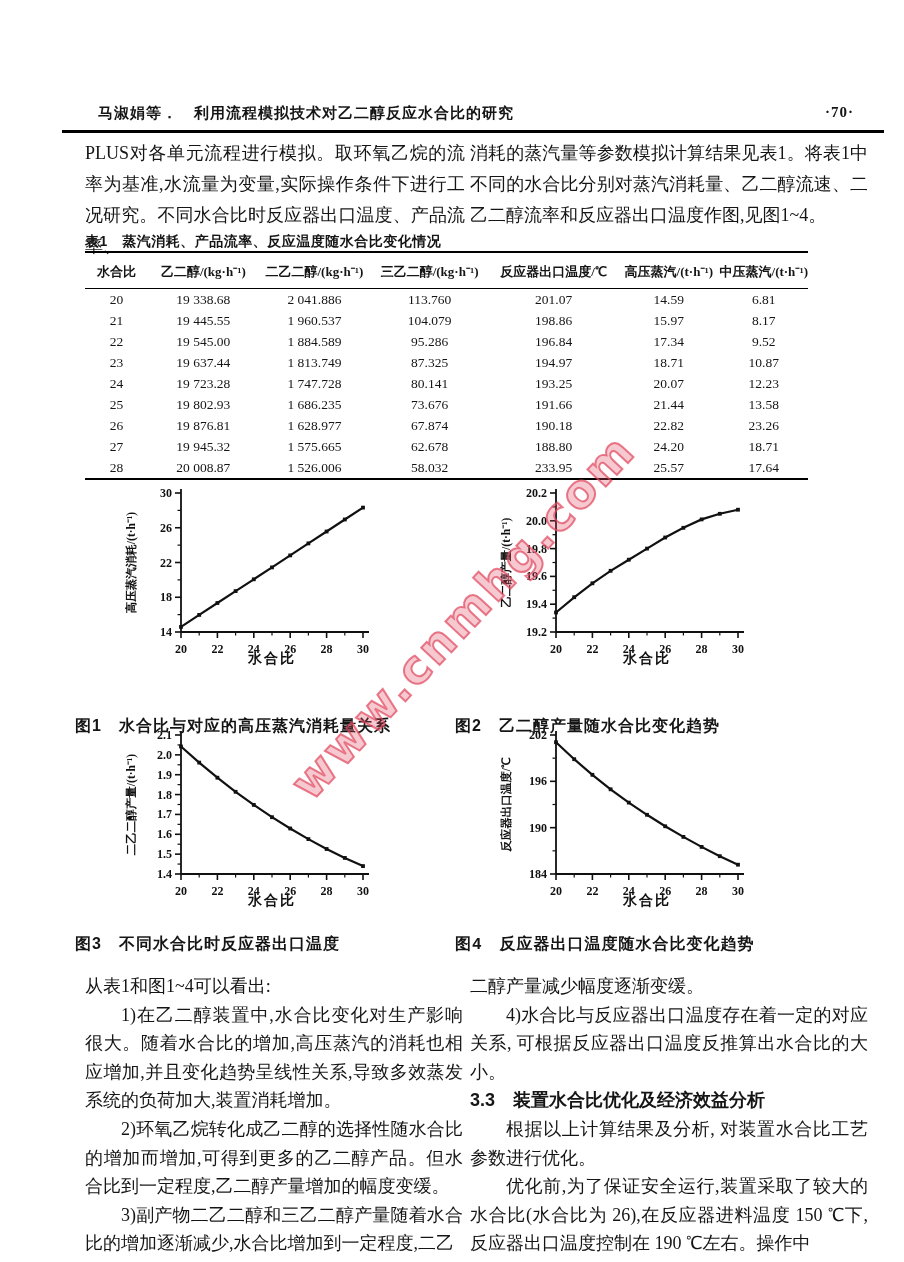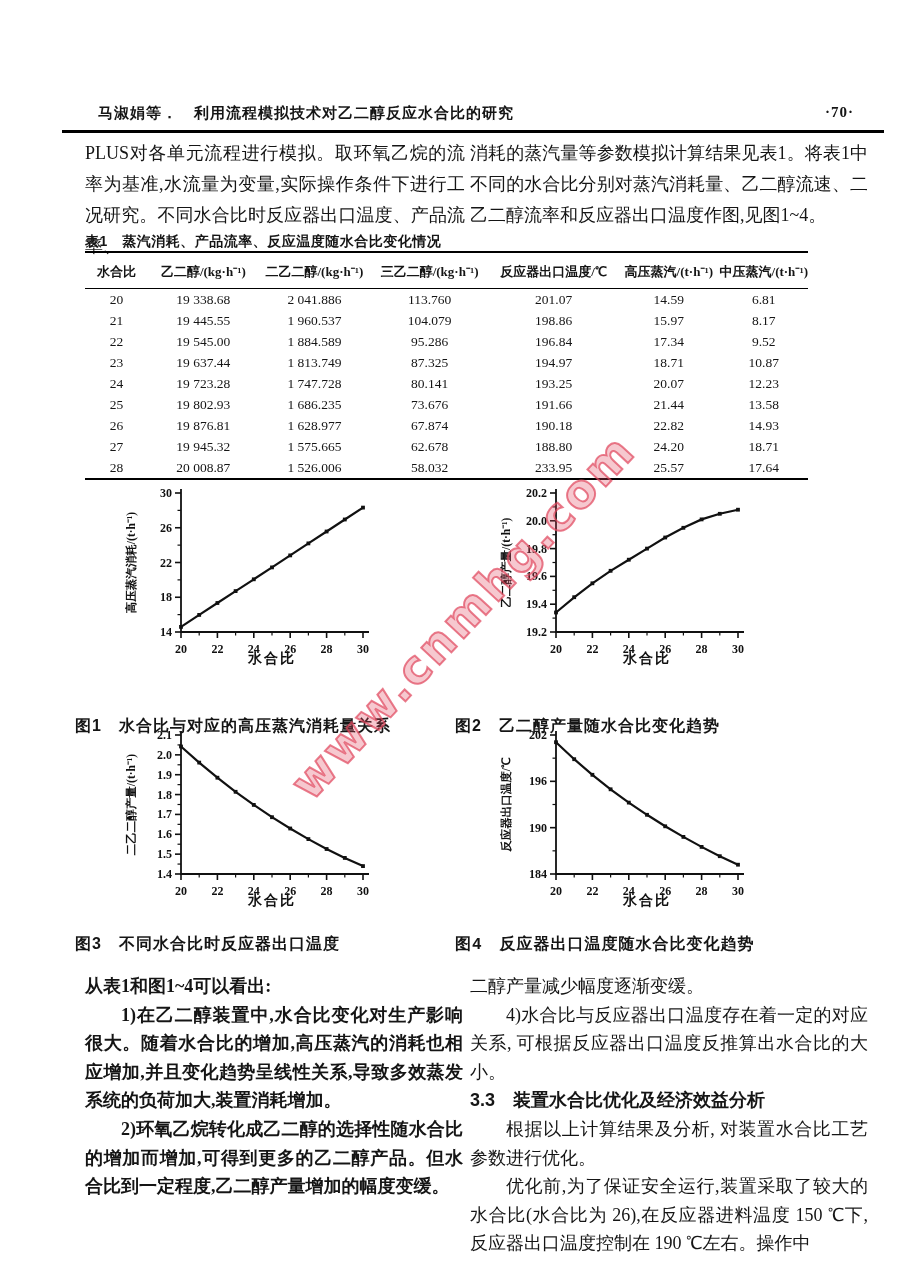--- a/index.html
+++ b/index.html
@@ -29,21 +29,21 @@
   .tick{font-family:"Liberation Serif",serif;font-size:12px;font-weight:bold;fill:#111;}
   .axis-label{font-family:"Liberation Serif",serif;font-size:14px;font-weight:bold;fill:#111;letter-spacing:2px;}
   .ylabel{font-family:"Liberation Serif",serif;font-size:11.5px;font-weight:bold;fill:#111;}
   .fig-caption{position:absolute;width:340px;text-align:left;
         font-family:"Liberation Sans",sans-serif;font-weight:bold;font-size:16px;letter-spacing:1px;}
   
   .body-col{position:absolute;top:972px;font-size:18px;line-height:28.6px;text-align:justify;}
   .body-col p{margin:0;text-indent:2em;}
   .body-col p.noindent{text-indent:0;}
   .section-heading{font-family:"Liberation Sans",sans-serif;font-weight:bold;text-indent:0 !important;}
-  #body-left{left:85px;width:378px;font-weight:bold;}
+  #body-left{left:85px;width:378px;}
   #body-right{left:470px;width:398px;}
   
   .watermark{position:absolute;left:228px;top:594px;width:464px;height:60px;text-align:center;
         font-family:"DejaVu Sans",sans-serif;font-size:46px;font-weight:bold;letter-spacing:3px;
         color:rgba(225,74,95,0.30);-webkit-text-stroke:2px rgba(225,74,95,0.72);
         transform:rotate(-47deg);z-index:5;pointer-events:none;}
 </style>
 </head>
 <body>
 
@@ -139,21 +139,21 @@
           <td>21.44</td>
           <td>13.58</td>
         </tr>
         <tr>
           <td>26</td>
           <td>19 876.81</td>
           <td>1 628.977</td>
           <td>67.874</td>
           <td>190.18</td>
           <td>22.82</td>
-          <td>14.93</td>
+          <td>23.26</td>
         </tr>
         <tr>
           <td>27</td>
           <td>19 945.32</td>
           <td>1 575.665</td>
           <td>62.678</td>
           <td>188.80</td>
           <td>24.20</td>
           <td>18.71</td>
         </tr>
@@ -375,20 +375,21 @@
   <div class="fig-caption" style="left:455px;top:716px;">图2　乙二醇产量随水合比变化趋势</div>
   <div class="fig-caption" style="left:75px;top:934px;">图3　不同水合比时反应器出口温度</div>
   <div class="fig-caption" style="left:455px;top:934px;font-family:Liberation Mono, monospace;">图4　反应器出口温度随水合比变化趋势</div>
 
   <div class="watermark">www.cnmhg.com</div>
 
   <div class="body-col" id="body-left">
     <p class="noindent">从表1和图1~4可以看出:</p>
     <p>1)在乙二醇装置中,水合比变化对生产影响很大。随着水合比的增加,高压蒸汽的消耗也相应增加,并且变化趋势呈线性关系,导致多效蒸发系统的负荷加大,装置消耗增加。</p>
     <p>2)环氧乙烷转化成乙二醇的选择性随水合比的增加而增加,可得到更多的乙二醇产品。但水合比到一定程度,乙二醇产量增加的幅度变缓。</p>
+    <p>3)副产物二乙二醇和三乙二醇产量随着水合比的增加逐渐减少,水合比增加到一定程度,二乙</p>
   </div>
   <div class="body-col" id="body-right">
     <p class="noindent">二醇产量减少幅度逐渐变缓。</p>
     <p>4)水合比与反应器出口温度存在着一定的对应关系, 可根据反应器出口温度反推算出水合比的大小。</p>
     <p class="section-heading">3.3　装置水合比优化及经济效益分析</p>
     <p>根据以上计算结果及分析, 对装置水合比工艺参数进行优化。</p>
     <p>优化前,为了保证安全运行,装置采取了较大的水合比(水合比为 26),在反应器进料温度 150 ℃下,反应器出口温度控制在 190 ℃左右。操作中</p>
   </div>
 
 </div>

